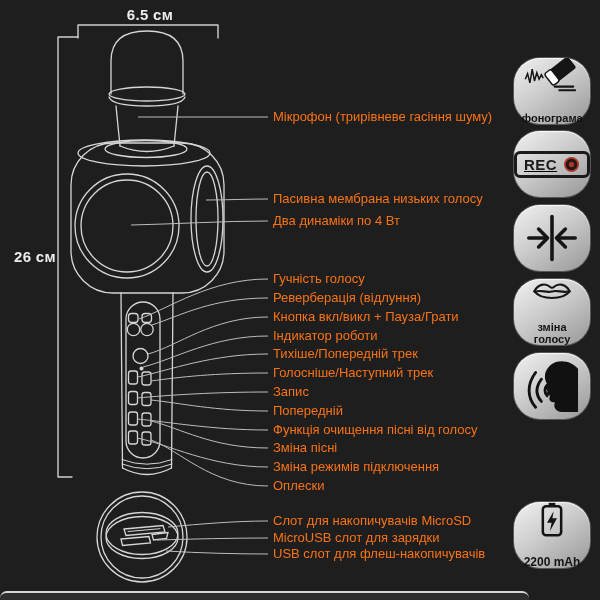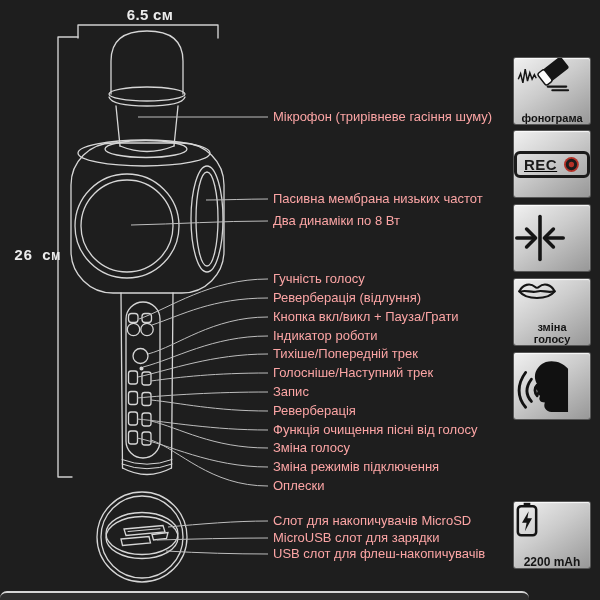--- a/index.html
+++ b/index.html
@@ -8,28 +8,28 @@
     background:#1e1e1e;
     font-family:"Liberation Sans","DejaVu Sans",sans-serif;
   }
   .stage{position:absolute;inset:0;width:529px;height:600px;}
   svg.drawing{position:absolute;left:0;top:0;}
   .dim-label{
     position:absolute;color:#ececec;font-size:15px;font-weight:600;
     letter-spacing:.3px;white-space:nowrap;
   }
   .callout{
-    position:absolute;left:273px;color:#fca5a5;font-size:13px;
+    position:absolute;left:273px;color:#f97316;font-size:13px;
     line-height:16px;white-space:nowrap;font-weight:400;
   }
   .badge{
-    position:absolute;left:514px;width:76px;height:66px;border-radius:2px;
+    position:absolute;left:514px;width:76px;height:66px;border-radius:26px;
     background:linear-gradient(145deg,#f1f1f1 0%,#cccccc 45%,#979797 100%);
     box-shadow:inset 0 1px 1px rgba(255,255,255,.85),0 0 0 1px #565656;
-    display:flex;flex-direction:column;justify-content:center;
+    display:flex;flex-direction:column;align-items:center;justify-content:center;
     gap:19px;
   }
   .badge-label{
     color:#141414;font-size:11px;font-weight:700;line-height:12px;
     text-align:center;white-space:nowrap;
   }
   .rec-frame{
     border:3px solid #1b1b1b;border-radius:6px;padding:2px 7px;
     display:flex;align-items:center;gap:6px;text-decoration:underline;
   }
@@ -120,35 +120,35 @@
       <path d="M151 421 C180 428 212 448 268 448"></path>
       <path d="M137 438 C168 444 210 467 268 467"></path>
       <path d="M151 440 C180 450 210 486 268 486"></path>
       <path d="M168 527 C200 524 235 521 268 521"></path>
       <path d="M157 540 C195 539 230 538 268 538"></path>
       <path d="M166 551 C200 553 235 554 268 554"></path>
     </g>
   </svg>
 
   <div class="dim-label" style="left:120px;top:6px;width:60px;text-align:center;">6.5 см</div>
-  <div class="dim-label" style="left:14px;top:248px;font-family:Liberation Mono, monospace;">26 см</div>
+  <div class="dim-label" style="left:14px;top:248px;">26 см</div>
 
   <div class="callout" style="top:109px">Мікрофон (трирівневе гасіння шуму)</div>
-  <div class="callout" style="top:191px">Пасивна мембрана низьких частот</div>
-  <div class="callout" style="top:213px">Два динаміки по 8 Вт</div>
+  <div class="callout" style="top:191px">Пасивна мембрана низьких голосу</div>
+  <div class="callout" style="top:213px">Два динаміки по 4 Вт</div>
   <div class="callout" style="top:271px">Гучність голосу</div>
   <div class="callout" style="top:290px">Реверберація (відлуння)</div>
   <div class="callout" style="top:309px">Кнопка вкл/викл + Пауза/Грати</div>
   <div class="callout" style="top:346px">Тихіше/Попередній трек</div>
   <div class="callout" style="top:328px">Індикатор роботи</div>
   <div class="callout" style="top:365px">Голосніше/Наступний трек</div>
   <div class="callout" style="top:384px">Запис</div>
-  <div class="callout" style="top:403px">Реверберація</div>
+  <div class="callout" style="top:403px">Попередній</div>
   <div class="callout" style="top:422px">Функція очищення пісні від голосу</div>
-  <div class="callout" style="top:440px">Зміна голосу</div>
+  <div class="callout" style="top:440px">Зміна пісні</div>
   <div class="callout" style="top:459px">Зміна режимів підключення</div>
   <div class="callout" style="top:478px">Оплески</div>
   <div class="callout" style="top:513px">Слот для накопичувачів MicroSD</div>
   <div class="callout" style="top:530px">MicroUSB слот для зарядки</div>
   <div class="callout" style="top:546px">USB слот для флеш-накопичувачів</div>
 
   <div class="badge" style="top:58px">
     <svg width="62" height="38" viewBox="0 0 62 38">
       <path d="M2 23 l2.5-6 2.5 10 2.5-15 2.5 13 2.5-9 2.5 7 2.5-5 2 4" stroke="#151515" stroke-width="1.6" fill="none"></path>
       <g transform="translate(40,14) rotate(-38)">

